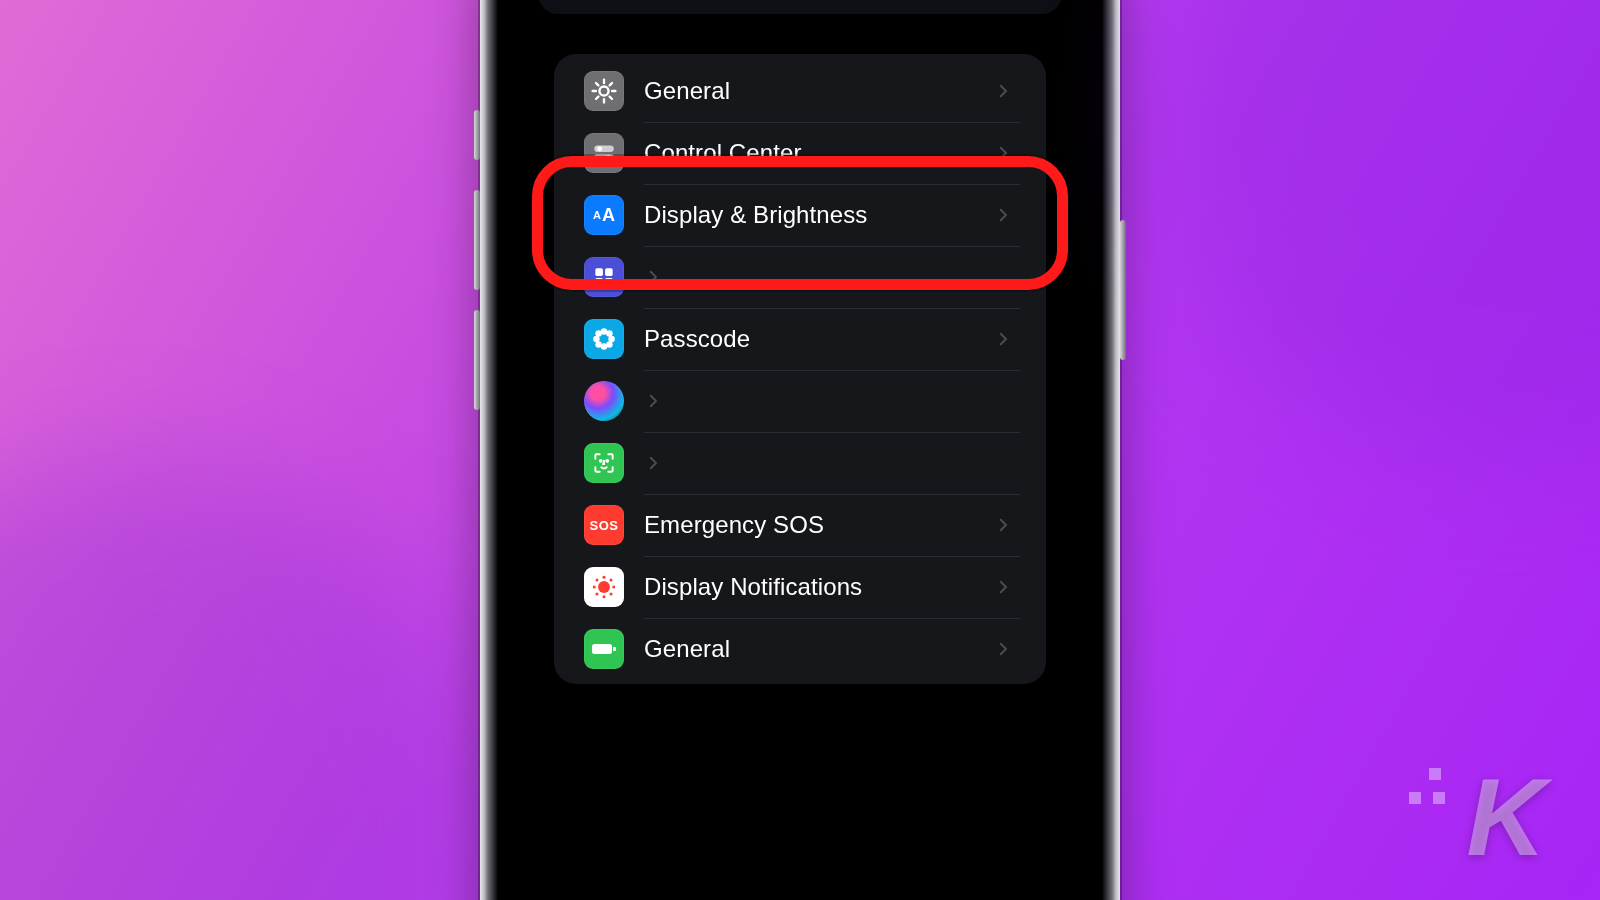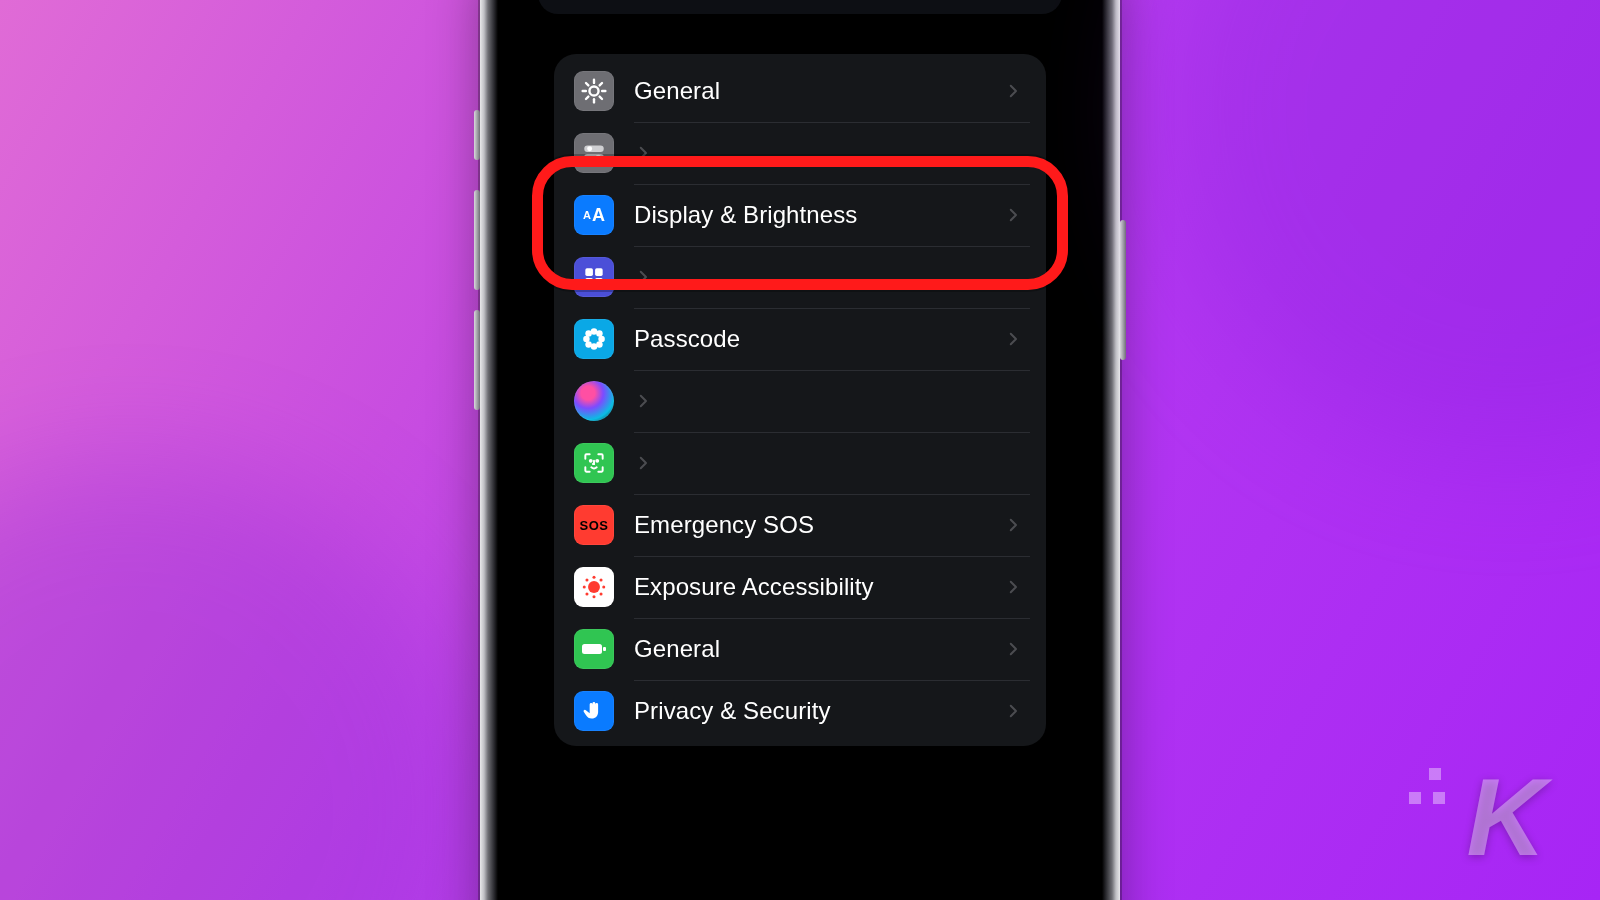--- a/index.html
+++ b/index.html
@@ -37,21 +37,21 @@
 
   
   .top-card { position:absolute; left:40px; right:40px; top:0; height:54px; background:#0d0f14; border-bottom-left-radius:20px; border-bottom-right-radius:20px; }
 
   
   .card {
     position:absolute;
     left:56px; right:56px; top:94px;
     background:#15171a;
     border-radius:22px;
-    padding:6px 6px 4px;
+    padding:6px 16px 4px;
   }
   .row {
     display:flex; align-items:center;
     height:62px;
     padding:0 18px 0 14px;
     position:relative;
   }
   .row + .row::before {
     content:"";
     position:absolute;
@@ -171,20 +171,21 @@
 
         <div class="row">
           <div class="icon toggle-bg">
             <svg width="26" height="26" viewBox="0 0 24 24">
               <rect x="3" y="5" width="18" height="6" rx="3" fill="#cfcfd2"></rect>
               <circle cx="8" cy="8" r="2.3" fill="#fff"></circle>
               <rect x="3" y="13" width="18" height="6" rx="3" fill="#cfcfd2"></rect>
               <circle cx="16" cy="16" r="2.3" fill="#fff"></circle>
             </svg>
           </div>
+          <div class="label">Control Center</div>
           <div class="chev">
             <svg viewBox="0 0 24 24" width="18" height="18">
                 <path d="M9 5l7 7-7 7" stroke="#8e8e93" stroke-width="2.6" fill="none" stroke-linecap="round" stroke-linejoin="round"></path>
               </svg>
           </div>
         </div>
 
         <div class="row">
           <div class="icon aa-bg" style="color:#fff;font-weight:700;">
             <span style="font-size:11px;margin-right:1px;">A</span>
@@ -258,21 +259,21 @@
             </svg>
           </div>
           <div class="chev">
             <svg viewBox="0 0 24 24" width="18" height="18">
                 <path d="M9 5l7 7-7 7" stroke="#8e8e93" stroke-width="2.6" fill="none" stroke-linecap="round" stroke-linejoin="round"></path>
               </svg>
           </div>
         </div>
 
         <div class="row">
-          <div class="icon sos-bg" style="color:#000000;font-weight:800;font-size:13px;letter-spacing:.5px;">SOS</div>
+          <div class="icon sos-bg" style="color:#ffffff;font-weight:800;font-size:13px;letter-spacing:.5px;">SOS</div>
           <div class="label">Emergency SOS</div>
           <div class="chev">
             <svg viewBox="0 0 24 24" width="18" height="18">
                 <path d="M9 5l7 7-7 7" stroke="#8e8e93" stroke-width="2.6" fill="none" stroke-linecap="round" stroke-linejoin="round"></path>
               </svg>
           </div>
         </div>
 
         <div class="row">
           <div class="icon expo-bg">
@@ -283,21 +284,21 @@
                   <circle cx="12" cy="21" r="1.4"></circle>
                 <circle cx="3" cy="12" r="1.4"></circle>
                   <circle cx="21" cy="12" r="1.4"></circle>
                 <circle cx="5.5" cy="5.5" r="1.4"></circle>
                   <circle cx="18.5" cy="5.5" r="1.4"></circle>
                 <circle cx="5.5" cy="18.5" r="1.4"></circle>
                   <circle cx="18.5" cy="18.5" r="1.4"></circle>
               </g>
             </svg>
           </div>
-          <div class="label">Exposure Accessibility</div>
+          <div class="label">Display Notifications</div>
           <div class="chev">
             <svg viewBox="0 0 24 24" width="18" height="18">
                 <path d="M9 5l7 7-7 7" stroke="#8e8e93" stroke-width="2.6" fill="none" stroke-linecap="round" stroke-linejoin="round"></path>
               </svg>
           </div>
         </div>
 
         <div class="row">
           <div class="icon batt-bg">
             <svg width="30" height="26" viewBox="0 0 30 24">
@@ -306,33 +307,20 @@
             </svg>
           </div>
           <div class="label">General</div>
           <div class="chev">
             <svg viewBox="0 0 24 24" width="18" height="18">
                 <path d="M9 5l7 7-7 7" stroke="#8e8e93" stroke-width="2.6" fill="none" stroke-linecap="round" stroke-linejoin="round"></path>
               </svg>
           </div>
         </div>
 
-        <div class="row">
-          <div class="icon priv-bg">
-            <svg width="26" height="26" viewBox="0 0 24 24" fill="#fff">
-              <path d="M8 12V6a1.3 1.3 0 012.6 0v5.4V5a1.3 1.3 0 012.6 0v6.4V6a1.3 1.3 0 012.6 0v7c0 3.5-2.3 6-5.9 6-2.5 0-4-1-5.4-3.2l-2-3.2a1.2 1.2 0 012-1.3L8 14z"></path>
-            </svg>
-          </div>
-          <div class="label">Privacy &amp; Security</div>
-          <div class="chev">
-            <svg viewBox="0 0 24 24" width="18" height="18">
-                <path d="M9 5l7 7-7 7" stroke="#8e8e93" stroke-width="2.6" fill="none" stroke-linecap="round" stroke-linejoin="round"></path>
-              </svg>
-          </div>
-        </div>
 
       </div>
 
       <div class="highlight"></div>
 
     </div>
   </div>
 
   <div class="wm">
     <span class="dots">

